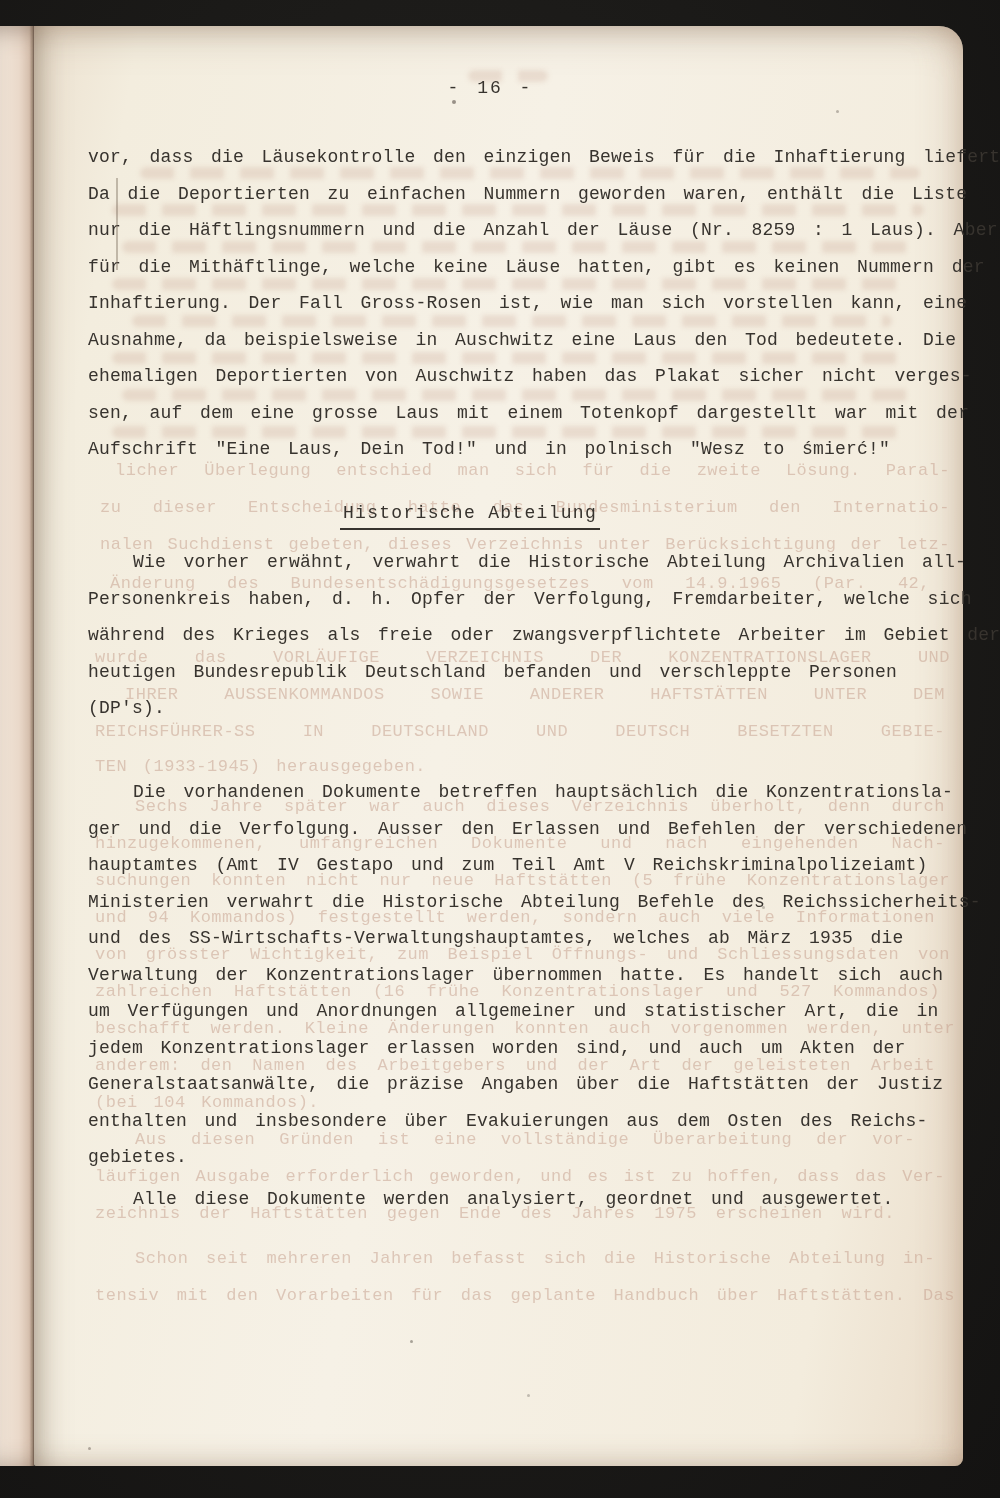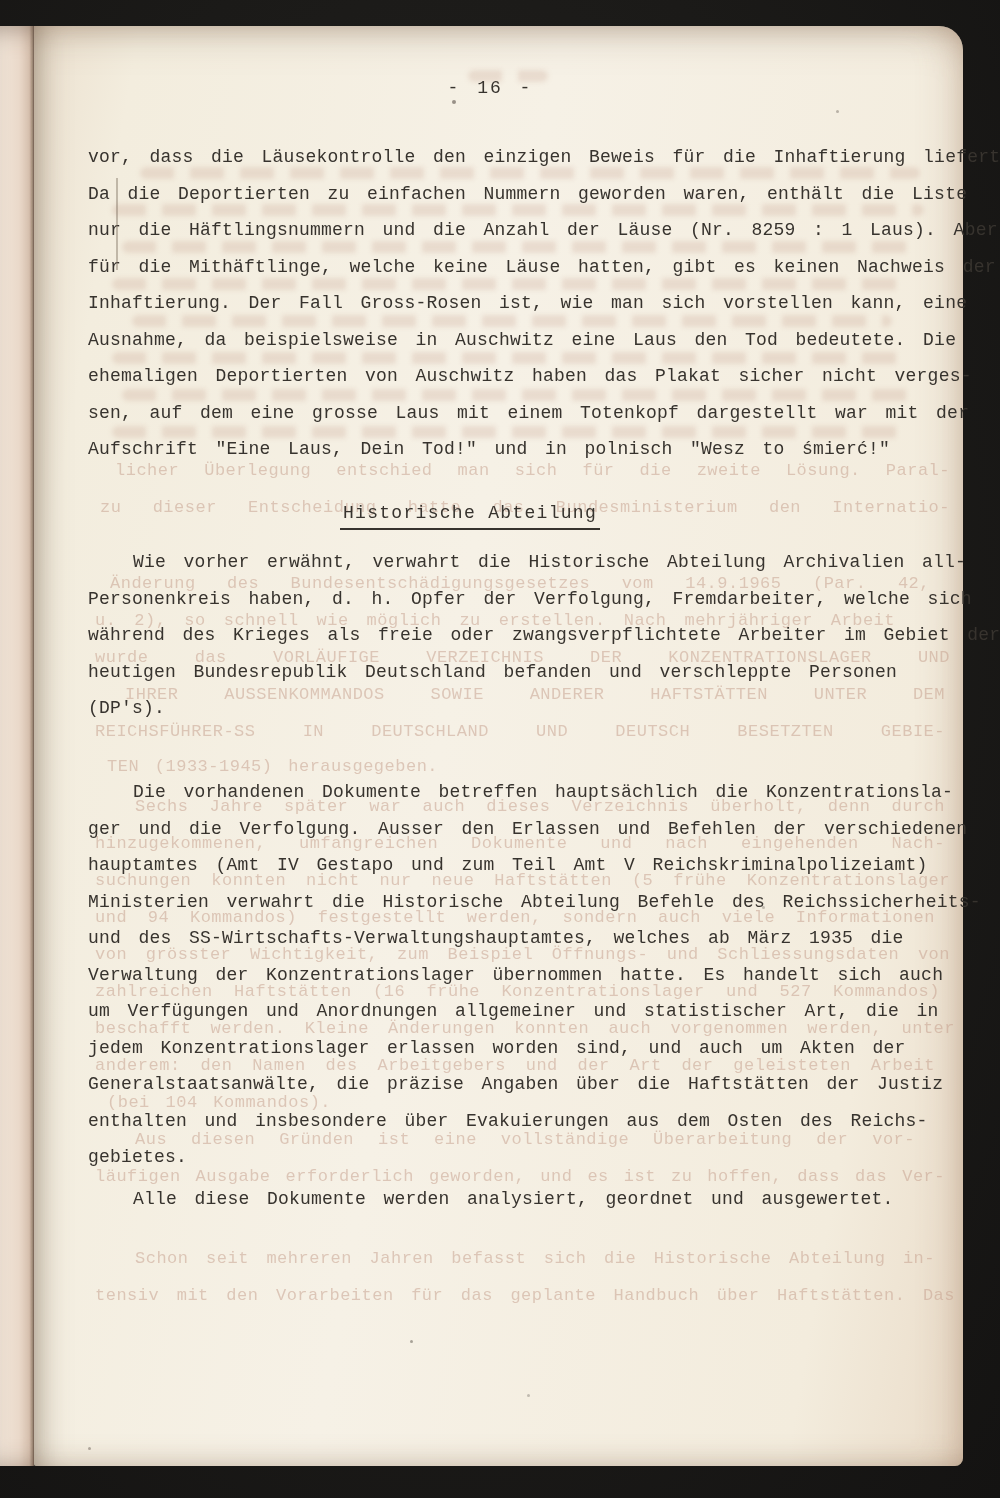--- a/index.html
+++ b/index.html
@@ -24,21 +24,21 @@
       inset 0 -22px 32px -24px rgba(130,100,75,.32);
   }
   .bleed-layer{
     position:absolute;left:0;top:0;width:1000px;height:1498px;
     color:var(--bleed_ink,#c49d8b);opacity:.5;filter:blur(.6px);pointer-events:none;
   }
   .bt{
     position:absolute;font-size:17px;line-height:20px;height:21px;overflow:hidden;
     text-align:justify;text-align-last:justify;letter-spacing:.5px;white-space:normal;
   }
-  .bt.natural{text-align:right;text-align-last:left;word-spacing:5px;margin-left:12px;}
+  .bt.natural{text-align:right;text-align-last:left;word-spacing:5px;}
   .smudge{
     position:absolute;height:12px;border-radius:6px;
     background:repeating-linear-gradient(90deg, currentColor 0 34px, transparent 34px 50px);
     opacity:.5;filter:blur(2.4px);
   }
   .text-layer{
     position:absolute;left:0;top:0;width:1000px;height:1498px;
     color:var(--ink,#37332e);font-size:18px;
   }
   .pagenum{
@@ -61,37 +61,38 @@
 </head>
 <body>
 
 <div class="photo">
   <div class="edge-strip"></div>
   <div class="page"></div>
 
   <div class="bleed-layer" id="bleed">
       <div class="bt" style="top: 461px; left: 115px; width: 835px;">licher Überlegung entschied man sich für die zweite Lösung. Paral-</div>
       <div class="bt" style="top: 498px; left: 100px; width: 850px;">zu dieser Entscheidung hatte das Bundesministerium den Internatio-</div>
+      <div class="bt" style="top: 535px; left: 100px; width: 850px;">nalen Suchdienst gebeten, dieses Verzeichnis unter Berücksichtigung der letz-</div>
       <div class="bt" style="top: 574px; left: 110px; width: 820px;">Änderung des Bundesentschädigungsgesetzes vom 14.9.1965 (Par. 42,</div>
-      <div class="bt" style="top: 611px; left: 95px; width: 800px;">u. 2), so schnell wie möglich zu erstellen. Nach mehrjähriger Arbeit</div>
       <div class="bt" style="top: 648px; left: 95px; width: 855px;">wurde das VORLÄUFIGE VERZEICHNIS DER KONZENTRATIONSLAGER UND</div>
       <div class="bt" style="top: 685px; left: 125px; width: 820px;">IHRER AUSSENKOMMANDOS SOWIE ANDERER HAFTSTÄTTEN UNTER DEM</div>
       <div class="bt" style="top: 722px; left: 95px; width: 850px;">REICHSFÜHRER-SS IN DEUTSCHLAND UND DEUTSCH BESETZTEN GEBIE-</div>
       <div class="bt natural" style="top: 757px; left: 95px;">TEN (1933-1945) herausgegeben.</div>
       <div class="bt" style="top: 797px; left: 135px; width: 810px;">Sechs Jahre später war auch dieses Verzeichnis überholt, denn durch</div>
       <div class="bt" style="top: 834px; left: 95px; width: 850px;">hinzugekommenen, umfangreichen Dokumente und nach eingehenden Nach-</div>
       <div class="bt" style="top: 871px; left: 95px; width: 855px;">suchungen konnten nicht nur neue Haftstätten (5 frühe Konzentrationslager</div>
       <div class="bt" style="top: 908px; left: 95px; width: 840px;">und 94 Kommandos) festgestellt werden, sondern auch viele Informationen</div>
       <div class="bt" style="top: 945px; left: 95px; width: 855px;">von grösster Wichtigkeit, zum Beispiel Öffnungs- und Schliessungsdaten von</div>
       <div class="bt" style="top: 982px; left: 95px; width: 845px;">zahlreichen Haftstätten (16 frühe Konzentrationslager und 527 Kommandos)</div>
       <div class="bt" style="top: 1019px; left: 95px; width: 860px;">beschafft werden. Kleine Änderungen konnten auch vorgenommen werden, unter</div>
       <div class="bt" style="top: 1056px; left: 95px; width: 840px;">anderem: den Namen des Arbeitgebers und der Art der geleisteten Arbeit</div>
       <div class="bt natural" style="top: 1093px; left: 95px;">(bei 104 Kommandos).</div>
       <div class="bt" style="top: 1130px; left: 135px; width: 780px;">Aus diesen Gründen ist eine vollständige Überarbeitung der vor-</div>
       <div class="bt" style="top: 1167px; left: 95px; width: 850px;">läufigen Ausgabe erforderlich geworden, und es ist zu hoffen, dass das Ver-</div>
+      <div class="bt" style="top: 1204px; left: 95px; width: 800px;">zeichnis der Haftstätten gegen Ende des Jahres 1975 erscheinen wird.</div>
       <div class="bt" style="top: 1249px; left: 135px; width: 800px;">Schon seit mehreren Jahren befasst sich die Historische Abteilung in-</div>
       <div class="bt" style="top: 1286px; left: 95px; width: 860px;">tensiv mit den Vorarbeiten für das geplante Handbuch über Haftstätten. Das</div>
       <div class="smudge" style="top: 70px; left: 468px; width: 80px;"></div>
       <div class="smudge" style="top: 167px; left: 140px; width: 780px;"></div>
       <div class="smudge" style="top: 204px; left: 112px; width: 812px;"></div>
       <div class="smudge" style="top: 241px; left: 122px; width: 798px;"></div>
       <div class="smudge" style="top: 278px; left: 112px; width: 800px;"></div>
       <div class="smudge" style="top: 315px; left: 132px; width: 760px;"></div>
       <div class="smudge" style="top: 352px; left: 112px; width: 800px;"></div>
       <div class="smudge" style="top: 389px; left: 122px; width: 790px;"></div>
@@ -101,21 +102,21 @@
   <div class="text-layer">
     <div class="pagenum">- 16 -</div>
     <div class="heading-wrap">
       <span class="heading">Historische Abteilung</span>
     </div>
     <div id="paras">
         <div class="para" style="top: 139px;">
           <div class="line">vor, dass die Läusekontrolle den einzigen Beweis für die Inhaftierung lieferte.</div>
           <div class="line">Da die Deportierten zu einfachen Nummern geworden waren, enthält die Liste</div>
           <div class="line">nur die Häftlingsnummern und die Anzahl der Läuse (Nr. 8259 : 1 Laus). Aber</div>
-          <div class="line">für die Mithäftlinge, welche keine Läuse hatten, gibt es keinen Nachweis der</div>
+          <div class="line">für die Mithäftlinge, welche keine Läuse hatten, gibt es keinen Nummern der</div>
           <div class="line">Inhaftierung. Der Fall Gross-Rosen ist, wie man sich vorstellen kann, eine</div>
           <div class="line">Ausnahme, da beispielsweise in Auschwitz eine Laus den Tod bedeutete. Die</div>
           <div class="line">ehemaligen Deportierten von Auschwitz haben das Plakat sicher nicht verges-</div>
           <div class="line">sen, auf dem eine grosse Laus mit einem Totenkopf dargestellt war mit der</div>
           <div class="line">Aufschrift "Eine Laus, Dein Tod!" und in polnisch "Wesz to śmierć!"</div>
         </div>
         <div class="para" style="top: 544px;">
           <div class="line" style="padding-left: 45px;">Wie vorher erwähnt, verwahrt die Historische Abteilung Archivalien all-</div>
           <div class="line">Personenkreis haben, d. h. Opfer der Verfolgung, Fremdarbeiter, welche sich</div>
           <div class="line">während des Krieges als freie oder zwangsverpflichtete Arbeiter im Gebiet der</div>

